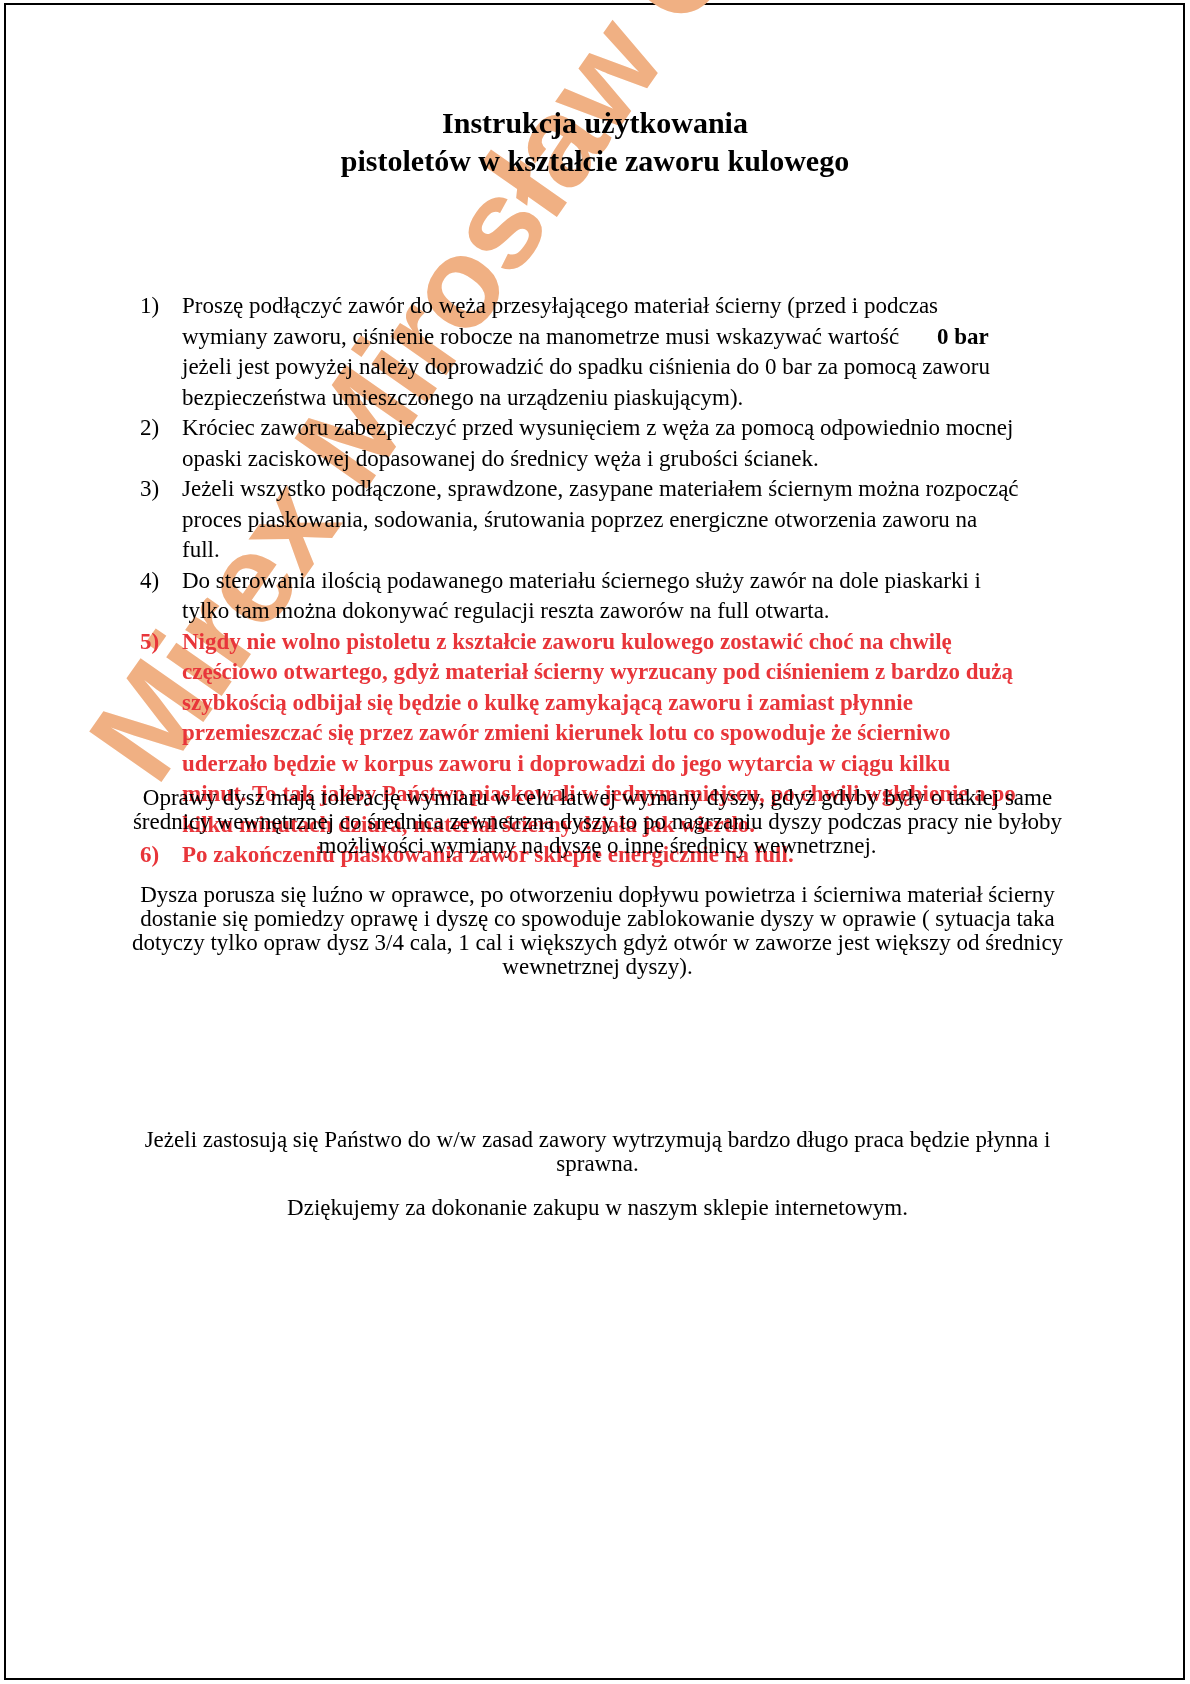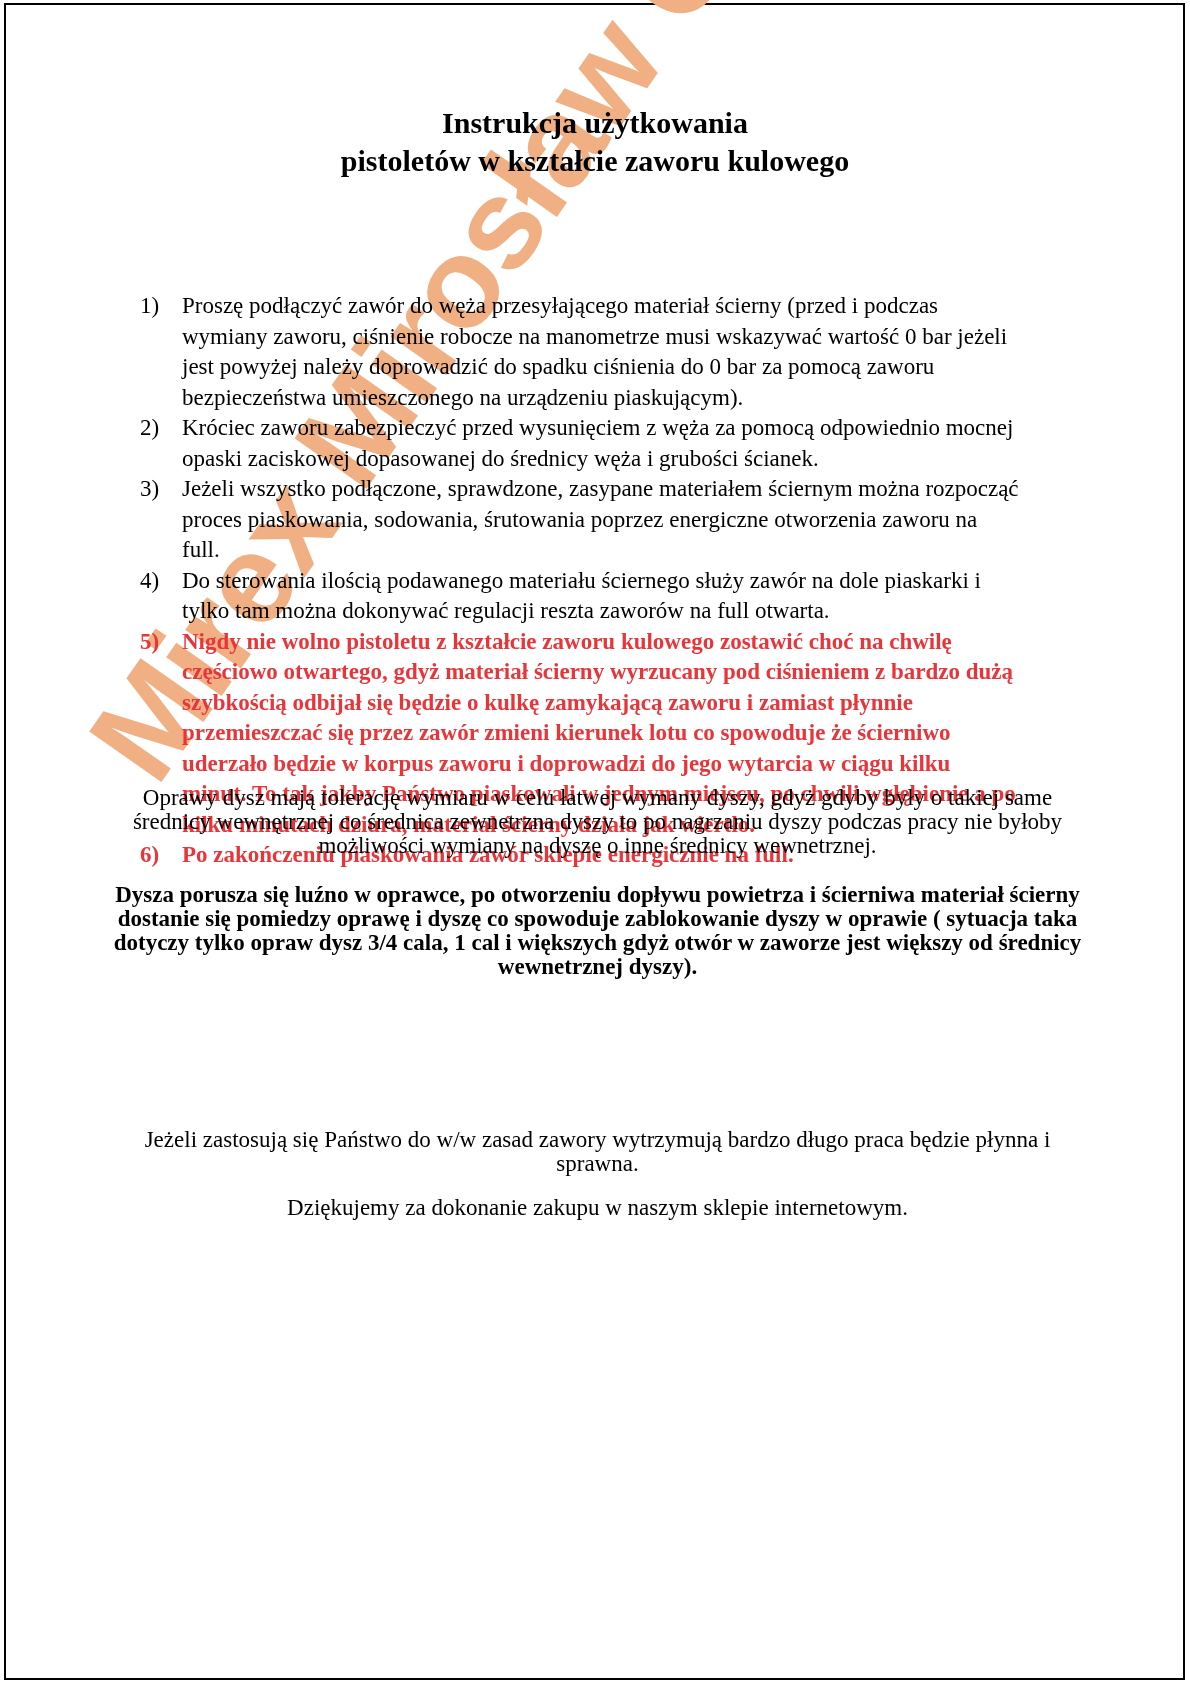--- a/index.html
+++ b/index.html
@@ -95,34 +95,34 @@
     left: 0;
     top: 0;
     width: 34px;
     text-align: left;
   }
   ol.steps > li.warn {
     color: #e8353a;
     font-weight: bold;
   }
   ol.steps > li.warn .num { color: #e8353a; }
-  .b { font-weight: normal; }
+  .b { font-weight: bold; margin-left: 32px; }
 
   
   .para {
     position: absolute;
     text-align: center;
     font-size: 23px;
     line-height: 24px;
     left: 110px;
     width: 975px;
   }
   .para.red { color: #f0534f; }
   .p1 { top: 786px; }
-  .p2 { top: 883px; font-weight: bold; }
+  .p2 { top: 883px; }
   .p3 { top: 1012px; }
   .p4 { top: 1128px; }
   .p5 { top: 1165px; margin-top: 31px; }
 </style>
 </head>
 <body>
 
 <div id="page">
 
   <div class="page-frame"></div>

